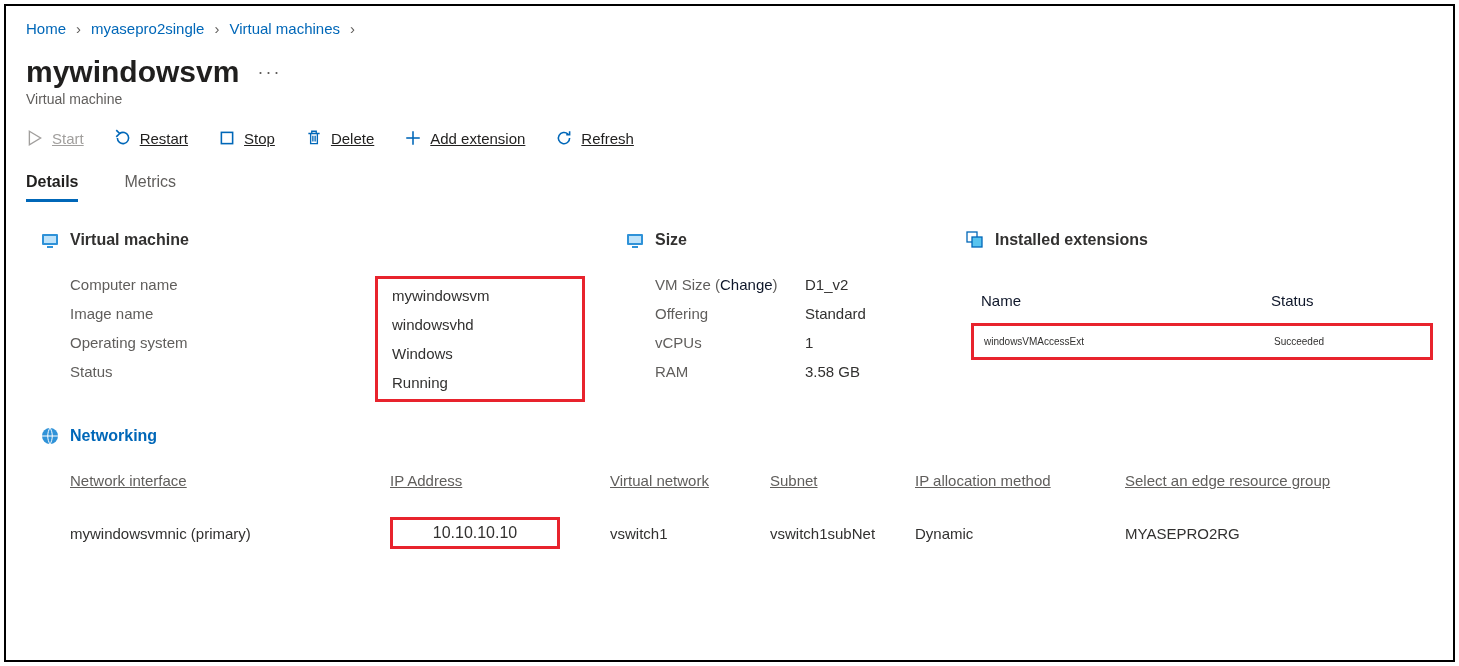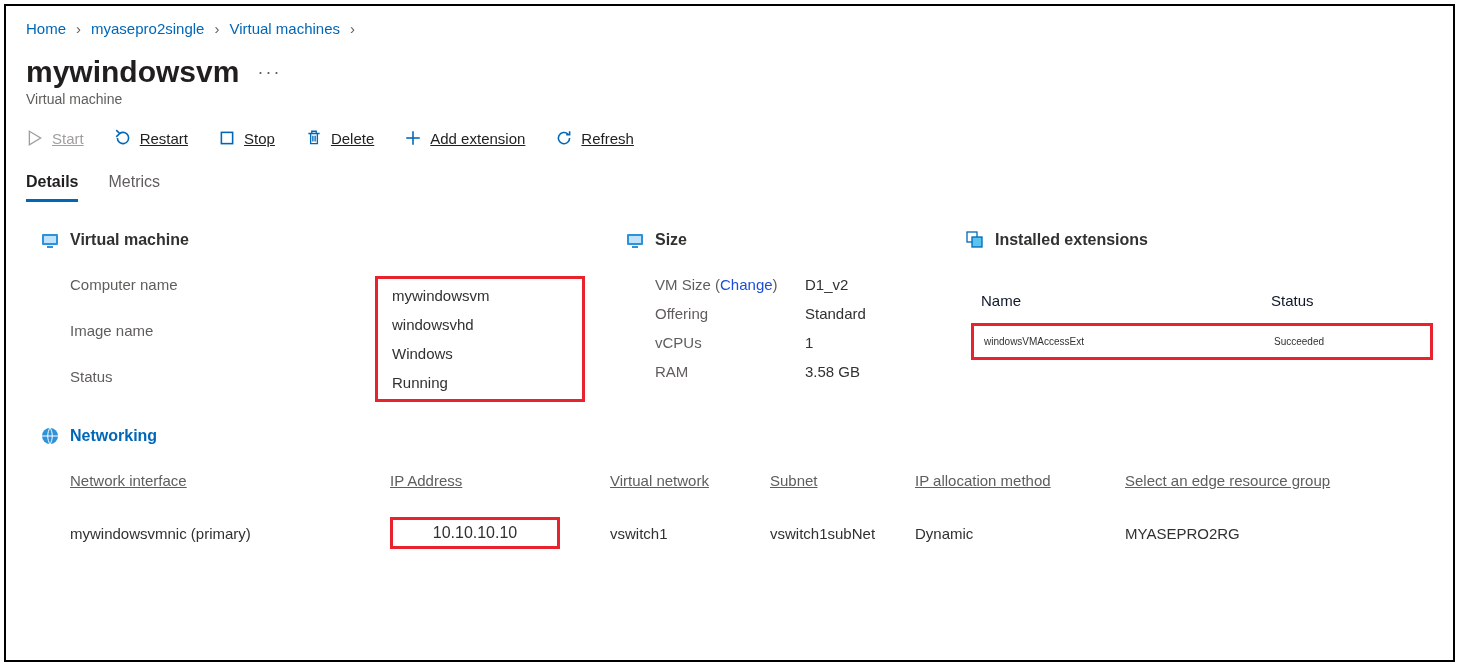--- a/index.html
+++ b/index.html
@@ -27,36 +27,36 @@
     .bc-link { color: #0067b8; text-decoration: none; cursor: pointer; }
     .bc-sep { color: #605e5c; }
     .title-row { display: flex; align-items: center; gap: 18px; }
     .page-title { font-size: 30px; font-weight: 600; color: #201f1e; }
     .more-dots { font-size: 18px; color: #605e5c; letter-spacing: 2px; cursor: pointer; }
     .subtitle { font-size: 14px; color: #605e5c; margin-top: 2px; margin-bottom: 22px; }
     .toolbar { display: flex; align-items: center; gap: 30px; margin-bottom: 26px; }
     .tool-btn { display: flex; align-items: center; gap: 8px; cursor: pointer; font-size: 15px; color: #201f1e; text-decoration: underline; }
     .tool-btn.disabled { color: #a19f9d; cursor: default; }
     .tool-btn svg { width: 18px; height: 18px; }
-    .tabs { display: flex; gap: 30px; border-bottom: 0px; margin-bottom: 28px; margin-top: 20px; }
+    .tabs { display: flex; gap: 46px; border-bottom: 0px; margin-bottom: 28px; margin-top: 20px; }
     .tab { font-size: 16px; color: #605e5c; padding-bottom: 8px; cursor: pointer; }
     .tab.active { color: #201f1e; font-weight: 600; border-bottom: 3px solid #0067b8; }
     .cols { display: flex; gap: 40px; padding-left: 14px; }
     .col1 { width: 545px; }
     .col2 { width: 300px; }
     .col3 { flex: 1; }
     .section-head { display: flex; align-items: center; gap: 10px; font-weight: 600; font-size: 16px; margin-bottom: 26px; }
     .section-head.link { color: #0067b8; cursor: pointer; }
     .sec-icon { width: 20px; height: 20px; }
     .kv-grid { display: grid; grid-template-columns: 1fr auto; column-gap: 0; }
-    .kv-labels { padding-left: 30px; display: flex; flex-direction: column; gap: 29px; color: #605e5c; font-size: 15px; }
+    .kv-labels { padding-left: 30px; display: flex; flex-direction: column; gap: 12px; color: #605e5c; font-size: 15px; }
     .kv-values { border: 3px solid #e8232d; padding: 8px 14px; display: flex; flex-direction: column; gap: 12px; font-size: 15px; width: 210px; }
     .size-grid { padding-left: 30px; display: grid; grid-template-columns: 150px 1fr; row-gap: 12px; font-size: 15px; }
     .size-grid .lbl { color: #605e5c; }
-    .size-grid .lnk { color: #1d4ed8; cursor: pointer; }
+    .size-grid .lnk { color: #0f172a; cursor: pointer; }
     .ext-table { margin-top: 36px; padding-left: 6px; }
     .ext-header { display: flex; font-size: 15px; color: #0f172a; padding: 6px 10px; }
     .ext-h-name { width: 290px; }
     .ext-row-wrap { border: 3px solid #e8232d; margin-top: 8px; }
     .ext-row { display: flex; padding: 10px 10px; font-size: 10px; }
     .ext-r-name { width: 290px; }
     .networking-section { margin-top: 24px; padding-left: 14px; }
     .net-table { margin-top: 24px; padding-left: 30px; }
     .net-header { display: grid; grid-template-columns: 320px 220px 160px 145px 210px 280px; font-size: 15px; color: #605e5c; padding-bottom: 16px; border-bottom: 0; text-decoration: underline; }
     .net-row { display: grid; grid-template-columns: 320px 220px 160px 145px 210px 280px; font-size: 15px; padding-top: 12px; align-items: center; }
@@ -137,20 +137,21 @@
             <rect x="2" y="4" width="16" height="11" rx="1" fill="#2f92d8"></rect>
             <rect x="4" y="6" width="12" height="7" fill="#bfe3fa"></rect>
             <rect x="7" y="16" width="6" height="2" fill="#2f92d8"></rect>
           </svg>
         <span>Virtual machine</span>
       </div>
       <div class="kv-grid">
         <div class="kv-labels">
           <span>Computer name</span>
           <span>Image name</span>
+          <span>Operating system</span>
           <span>Status</span>
         </div>
         <div class="kv-values">
           <span>mywindowsvm</span>
           <span>windowsvhd</span>
           <span>Windows</span>
           <span>Running</span>
         </div>
       </div>
     </div>

